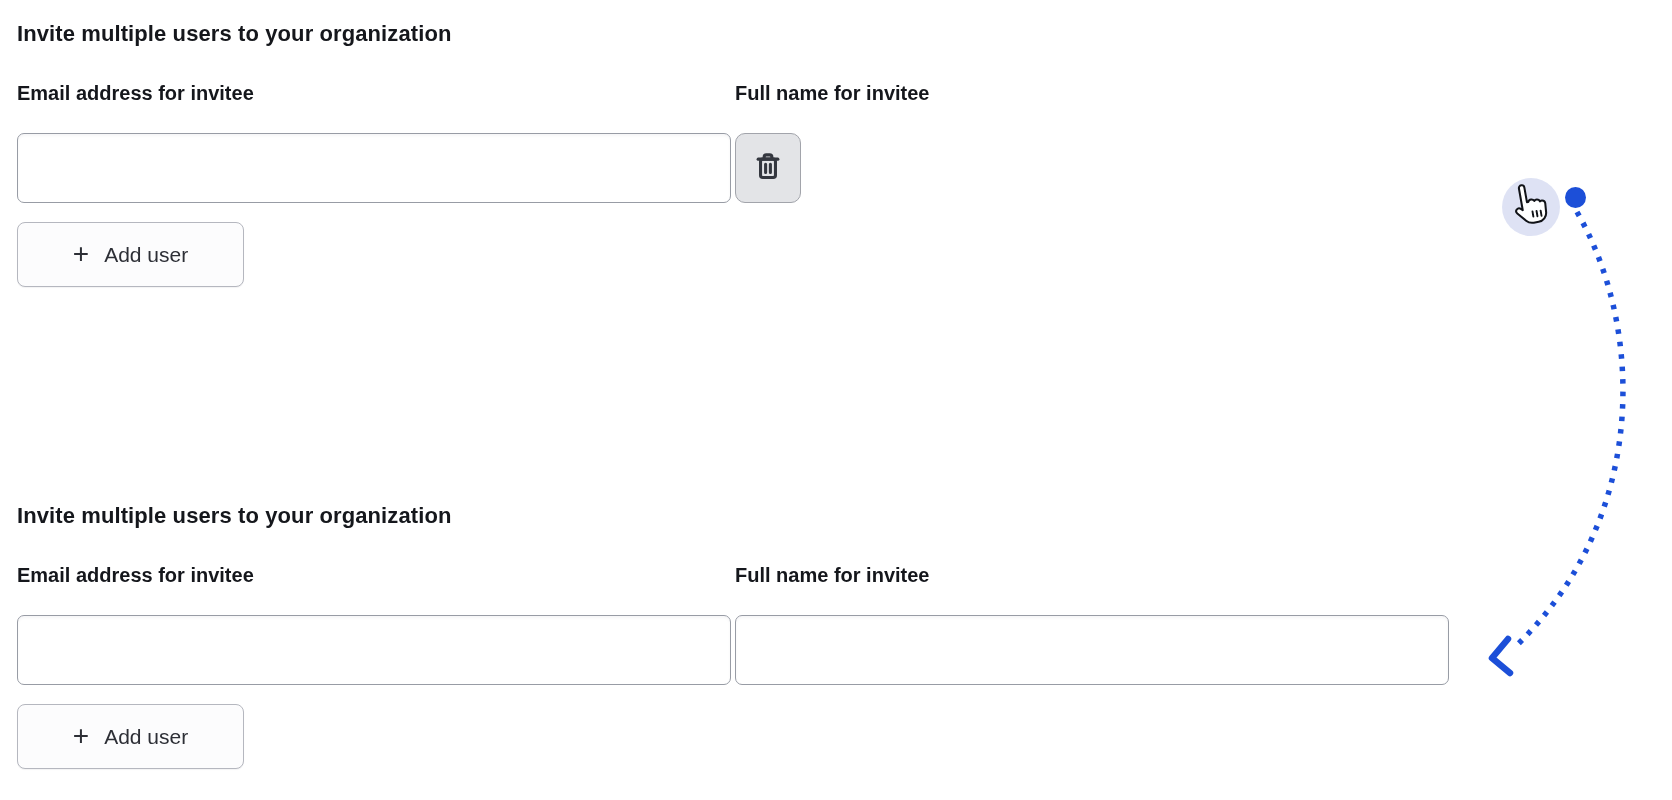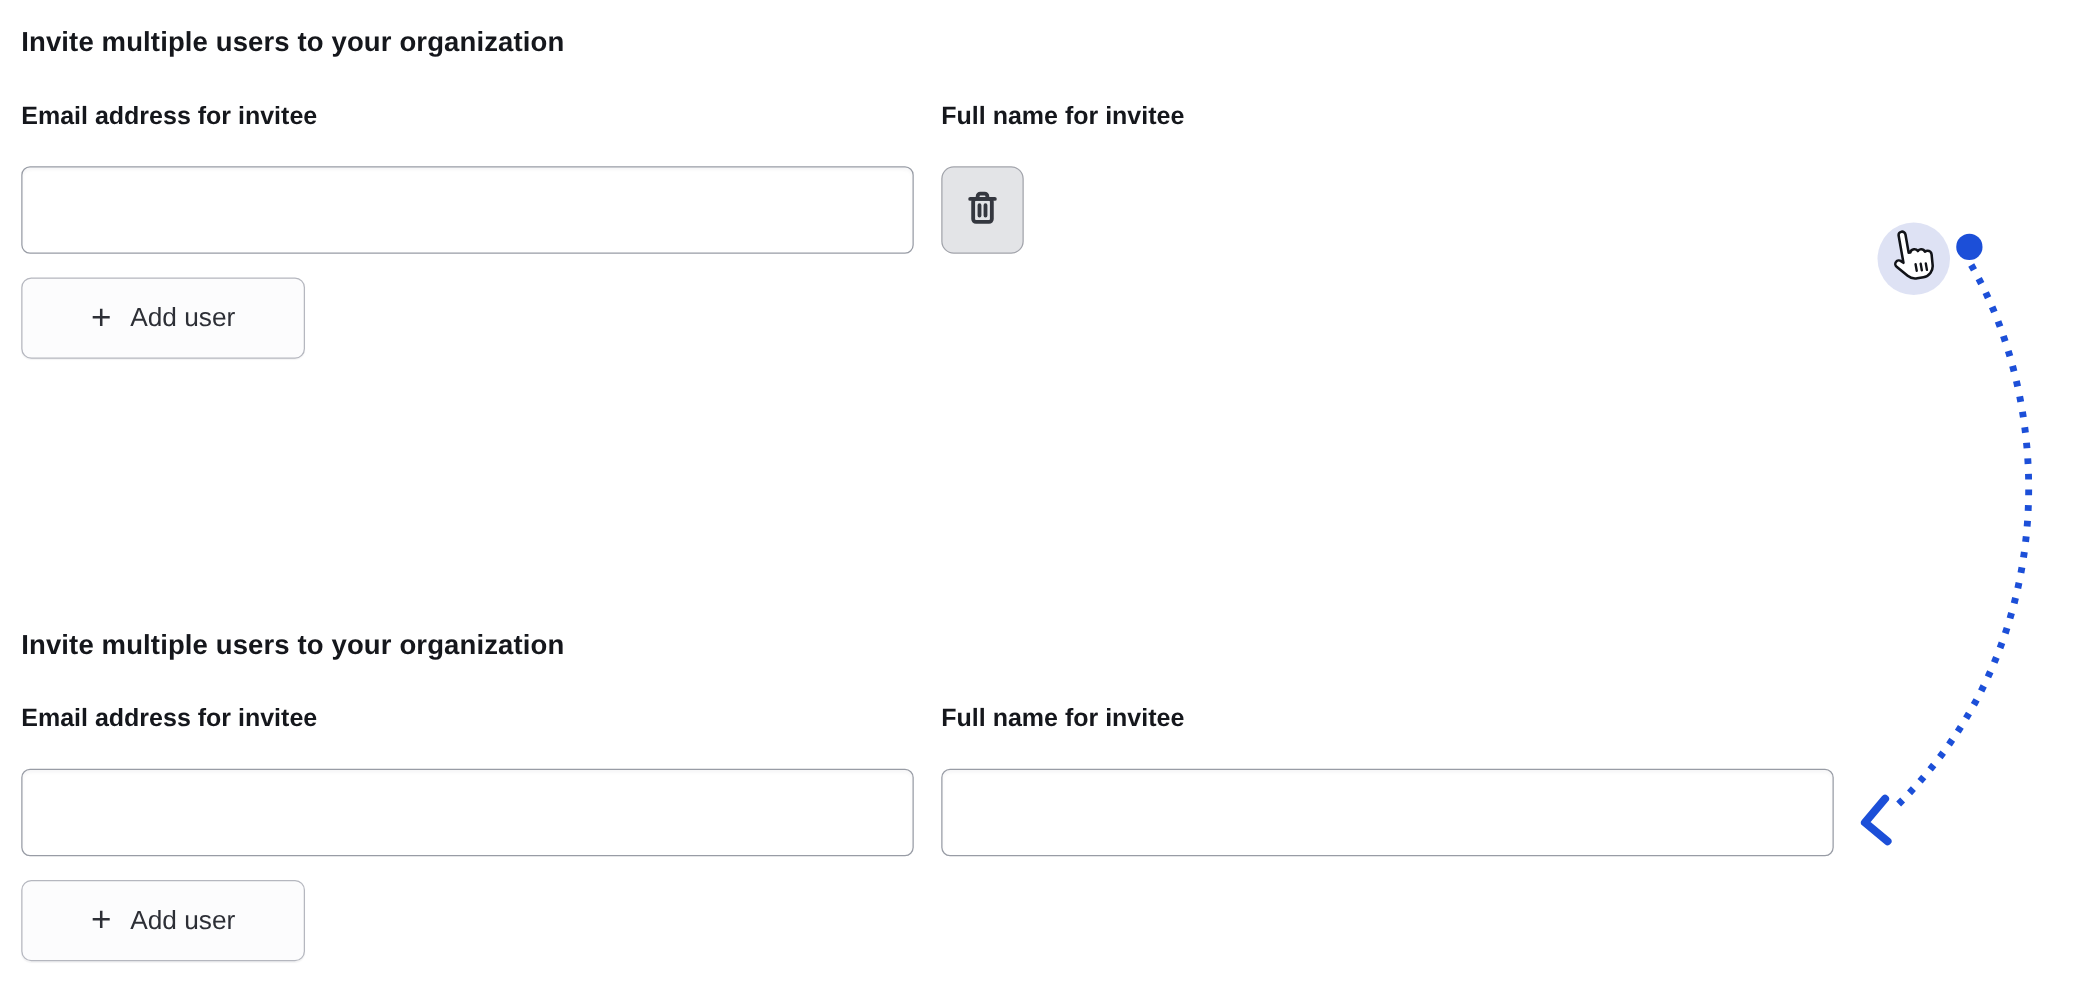--- a/index.html
+++ b/index.html
@@ -26,21 +26,21 @@
     padding-top: 20px;
     font-size: 22px;
     line-height: 27px;
     font-weight: 700;
     color: #15171c;
     letter-spacing: 0.1px;
   }
   .form-grid {
     display: grid;
     grid-template-columns: 714px 714px 66px;
-    column-gap: 22px;
+    column-gap: 4px;
     width: 1538px;
     align-items: stretch;
   }
   .label-row { margin-top: 33px; }
   .field-label {
     font-size: 20px;
     line-height: 26px;
     font-weight: 700;
     color: #15171c;
   }

